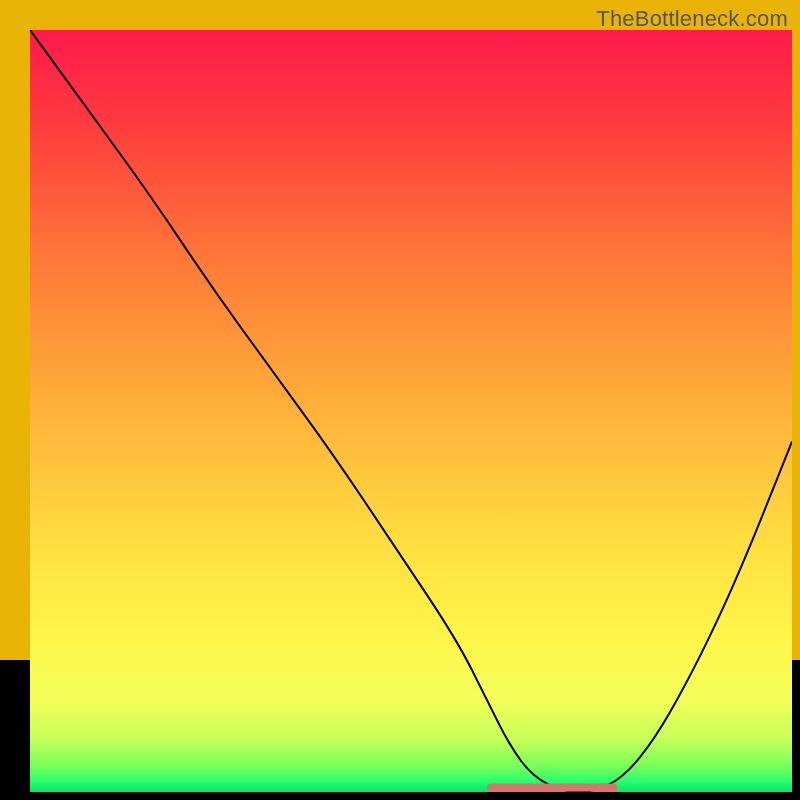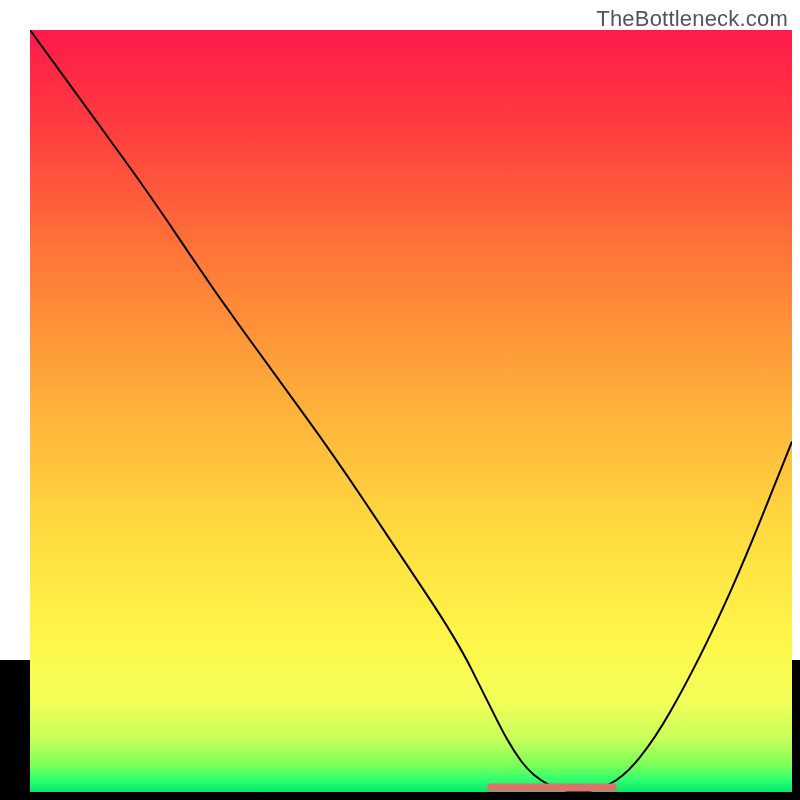--- a/index.html
+++ b/index.html
@@ -8,21 +8,21 @@
     width: 800px;
     height: 800px;
     background: #000;
     overflow: hidden;
     font-family: Arial, Helvetica, sans-serif;
   }
   .frame {
     position: relative;
     width: 800px;
     height: 660px;
-    background: #ffffff;
+    background: #eab308;
   }
   .watermark {
     position: absolute;
     top: 6px;
     right: 12px;
     color: #555559;
     font-size: 22px;
     font-weight: 500;
     letter-spacing: 0.2px;
     z-index: 5;

